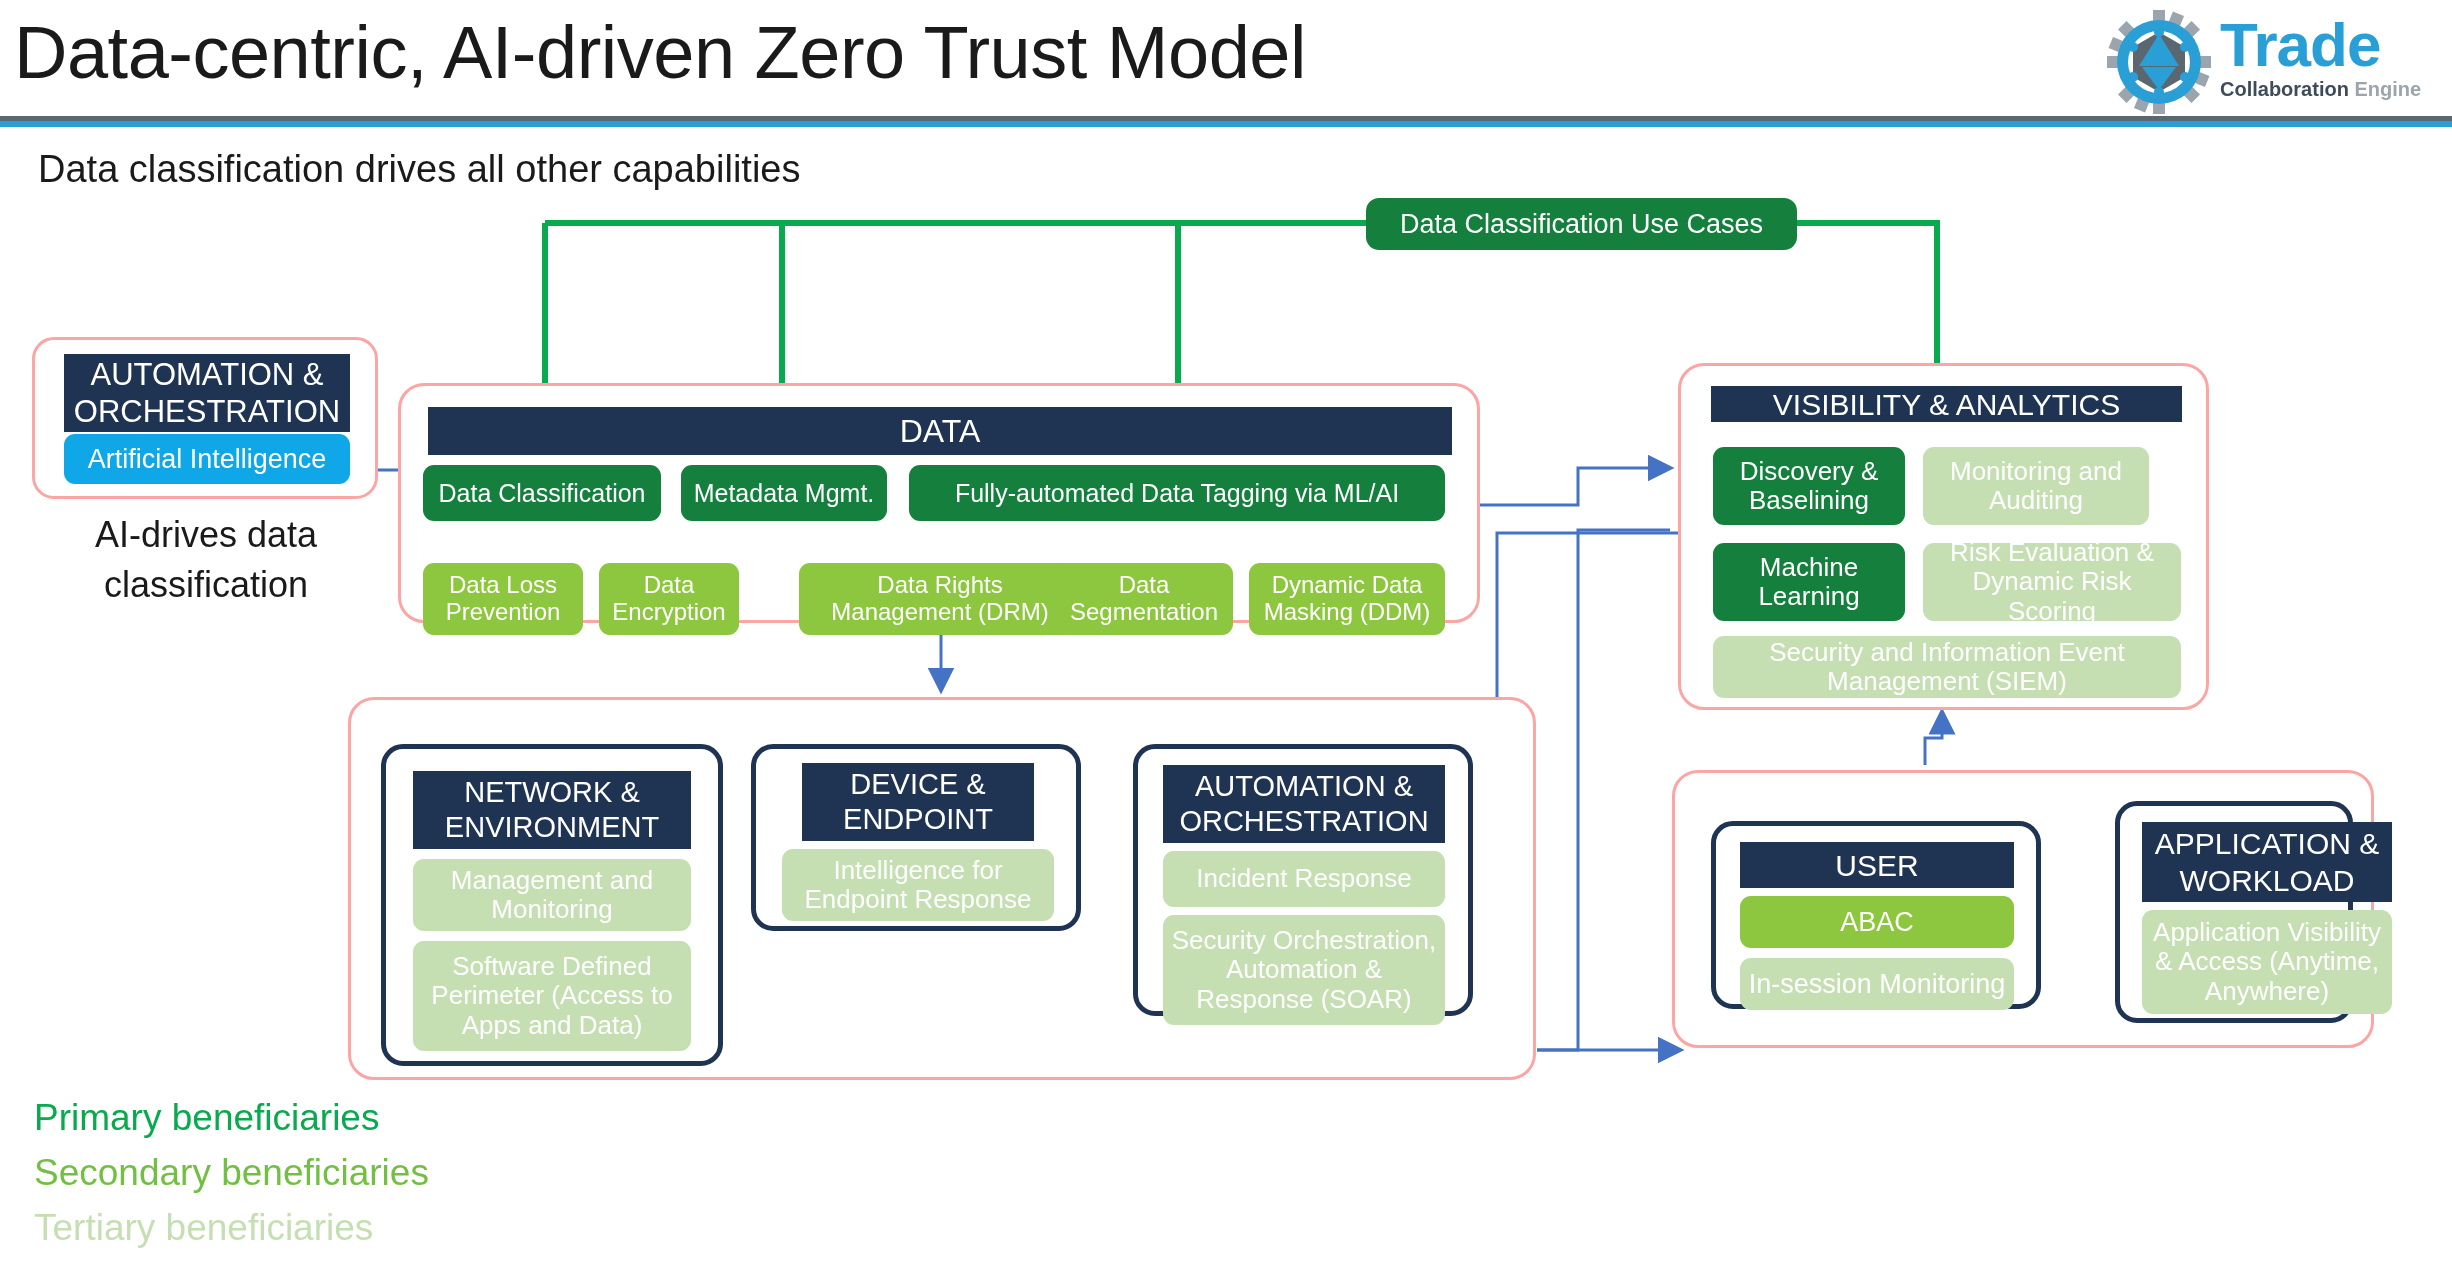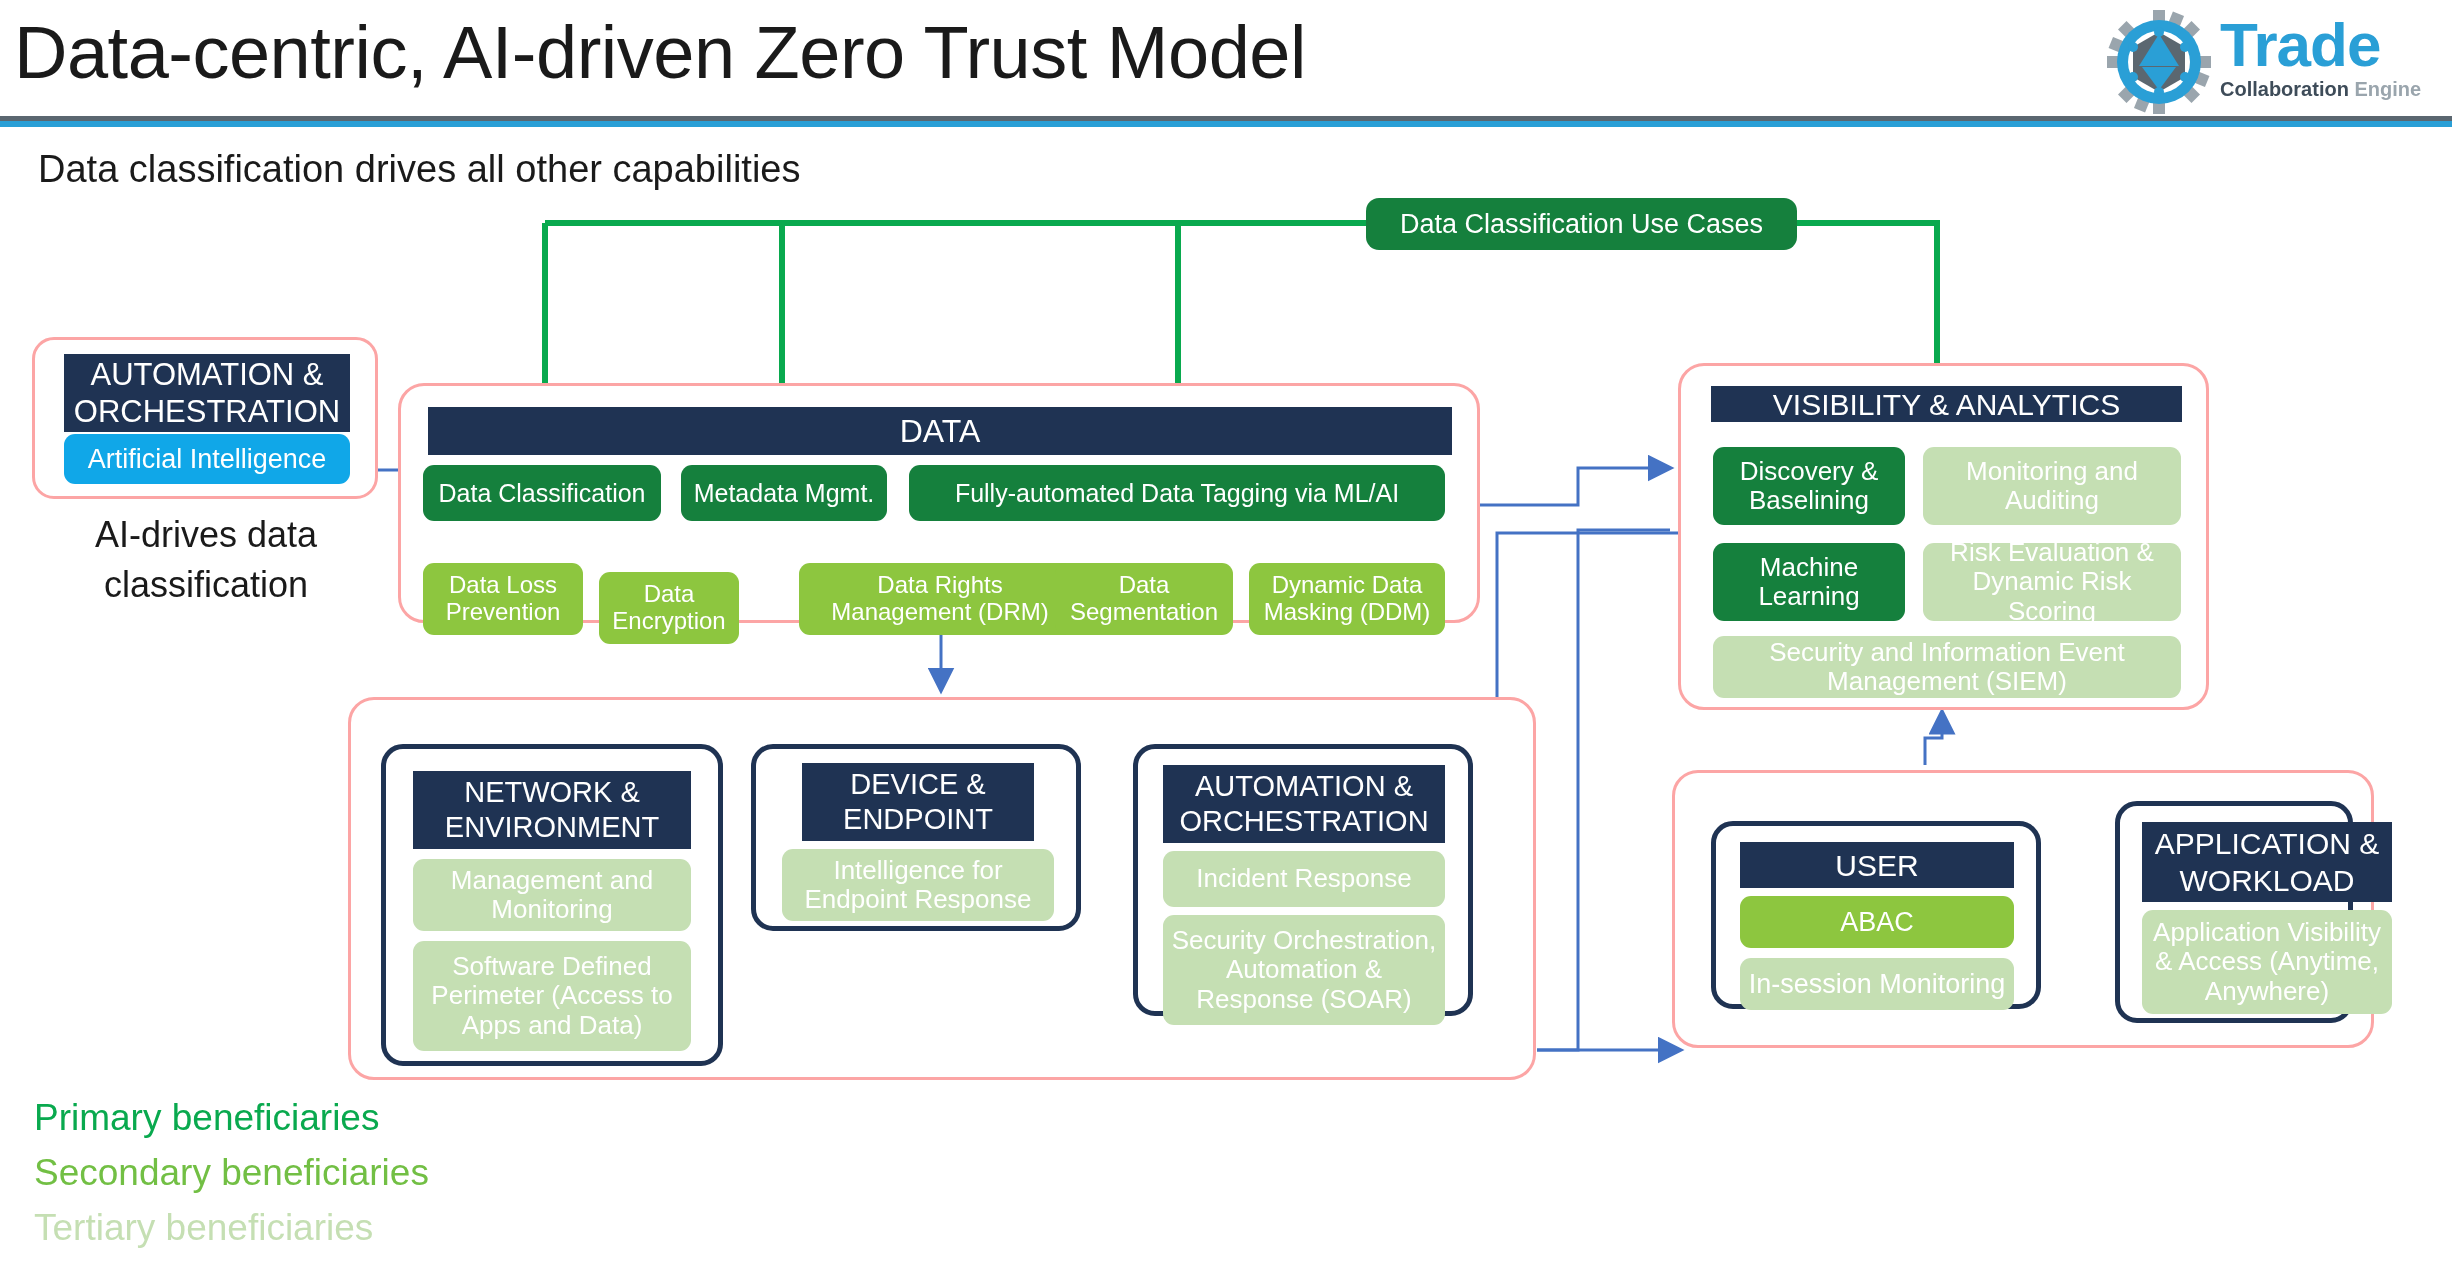--- a/index.html
+++ b/index.html
@@ -227,21 +227,21 @@
   <div class="chip p1" style="left:280px; top:79px; width:206px; height:56px; font-size:25px;">
     <span>Metadata Mgmt.</span>
   </div>
   <div class="chip p1" style="left:508px; top:79px; width:536px; height:56px; font-size:25px;">
     <span>Fully-automated Data Tagging via ML/AI</span>
   </div>
 
   <div class="chip p2" style="left:22px; top:177px; width:160px; height:72px; font-size:24px;">
     <span>Data Loss Prevention</span>
   </div>
-  <div class="chip p2" style="left:198px; top:186px; width:140px; height:72px; font-size:24px;">
+  <div class="chip p2" style="left:198px; top:177px; width:140px; height:72px; font-size:24px;">
     <span>Data Encryption</span>
   </div>
   <div class="chip p2" style="left:354px; top:177px; width:282px; height:72px; font-size:24px;margin-left:44px;">
     <span>Data Rights Management (DRM)</span>
   </div>
   <div class="chip p2" style="left:654px; top:177px; width:178px; height:72px; font-size:24px;">
     <span>Data Segmentation</span>
   </div>
   <div class="chip p2" style="left:848px; top:177px; width:196px; height:72px; font-size:24px;">
     <span>Dynamic Data Masking (DDM)</span>
@@ -250,21 +250,21 @@
 
 <div class="group" style="left:1678px; top:363px; width:531px; height:347px;">
   <div class="hdr" style="left:30px; top:20px; width:471px; height:36px; font-size:30px;">VISIBILITY &amp; ANALYTICS</div>
 
   <div class="chip p1" style="left:32px; top:81px; width:192px; height:78px; font-size:26px;">
     <span>Discovery &amp; Baselining</span>
   </div>
   <div class="chip p1" style="left:32px; top:177px; width:192px; height:78px; font-size:26px;">
     <span>Machine Learning</span>
   </div>
-  <div class="chip p3" style="left:242px; top:81px; width:258px; height:78px; font-size:26px;">
+  <div class="chip p3" style="left:242px; top:81px; width:226px; height:78px; font-size:26px;">
     <span>Monitoring and Auditing</span>
   </div>
   <div class="chip p3" style="left:242px; top:177px; width:258px; height:78px; font-size:26px;">
     <span>Risk Evaluation &amp; Dynamic Risk Scoring</span>
   </div>
   <div class="chip p3" style="left:32px; top:270px; width:468px; height:62px; font-size:26px;">
     <span>Security and Information Event Management (SIEM)</span>
   </div>
 </div>
 

